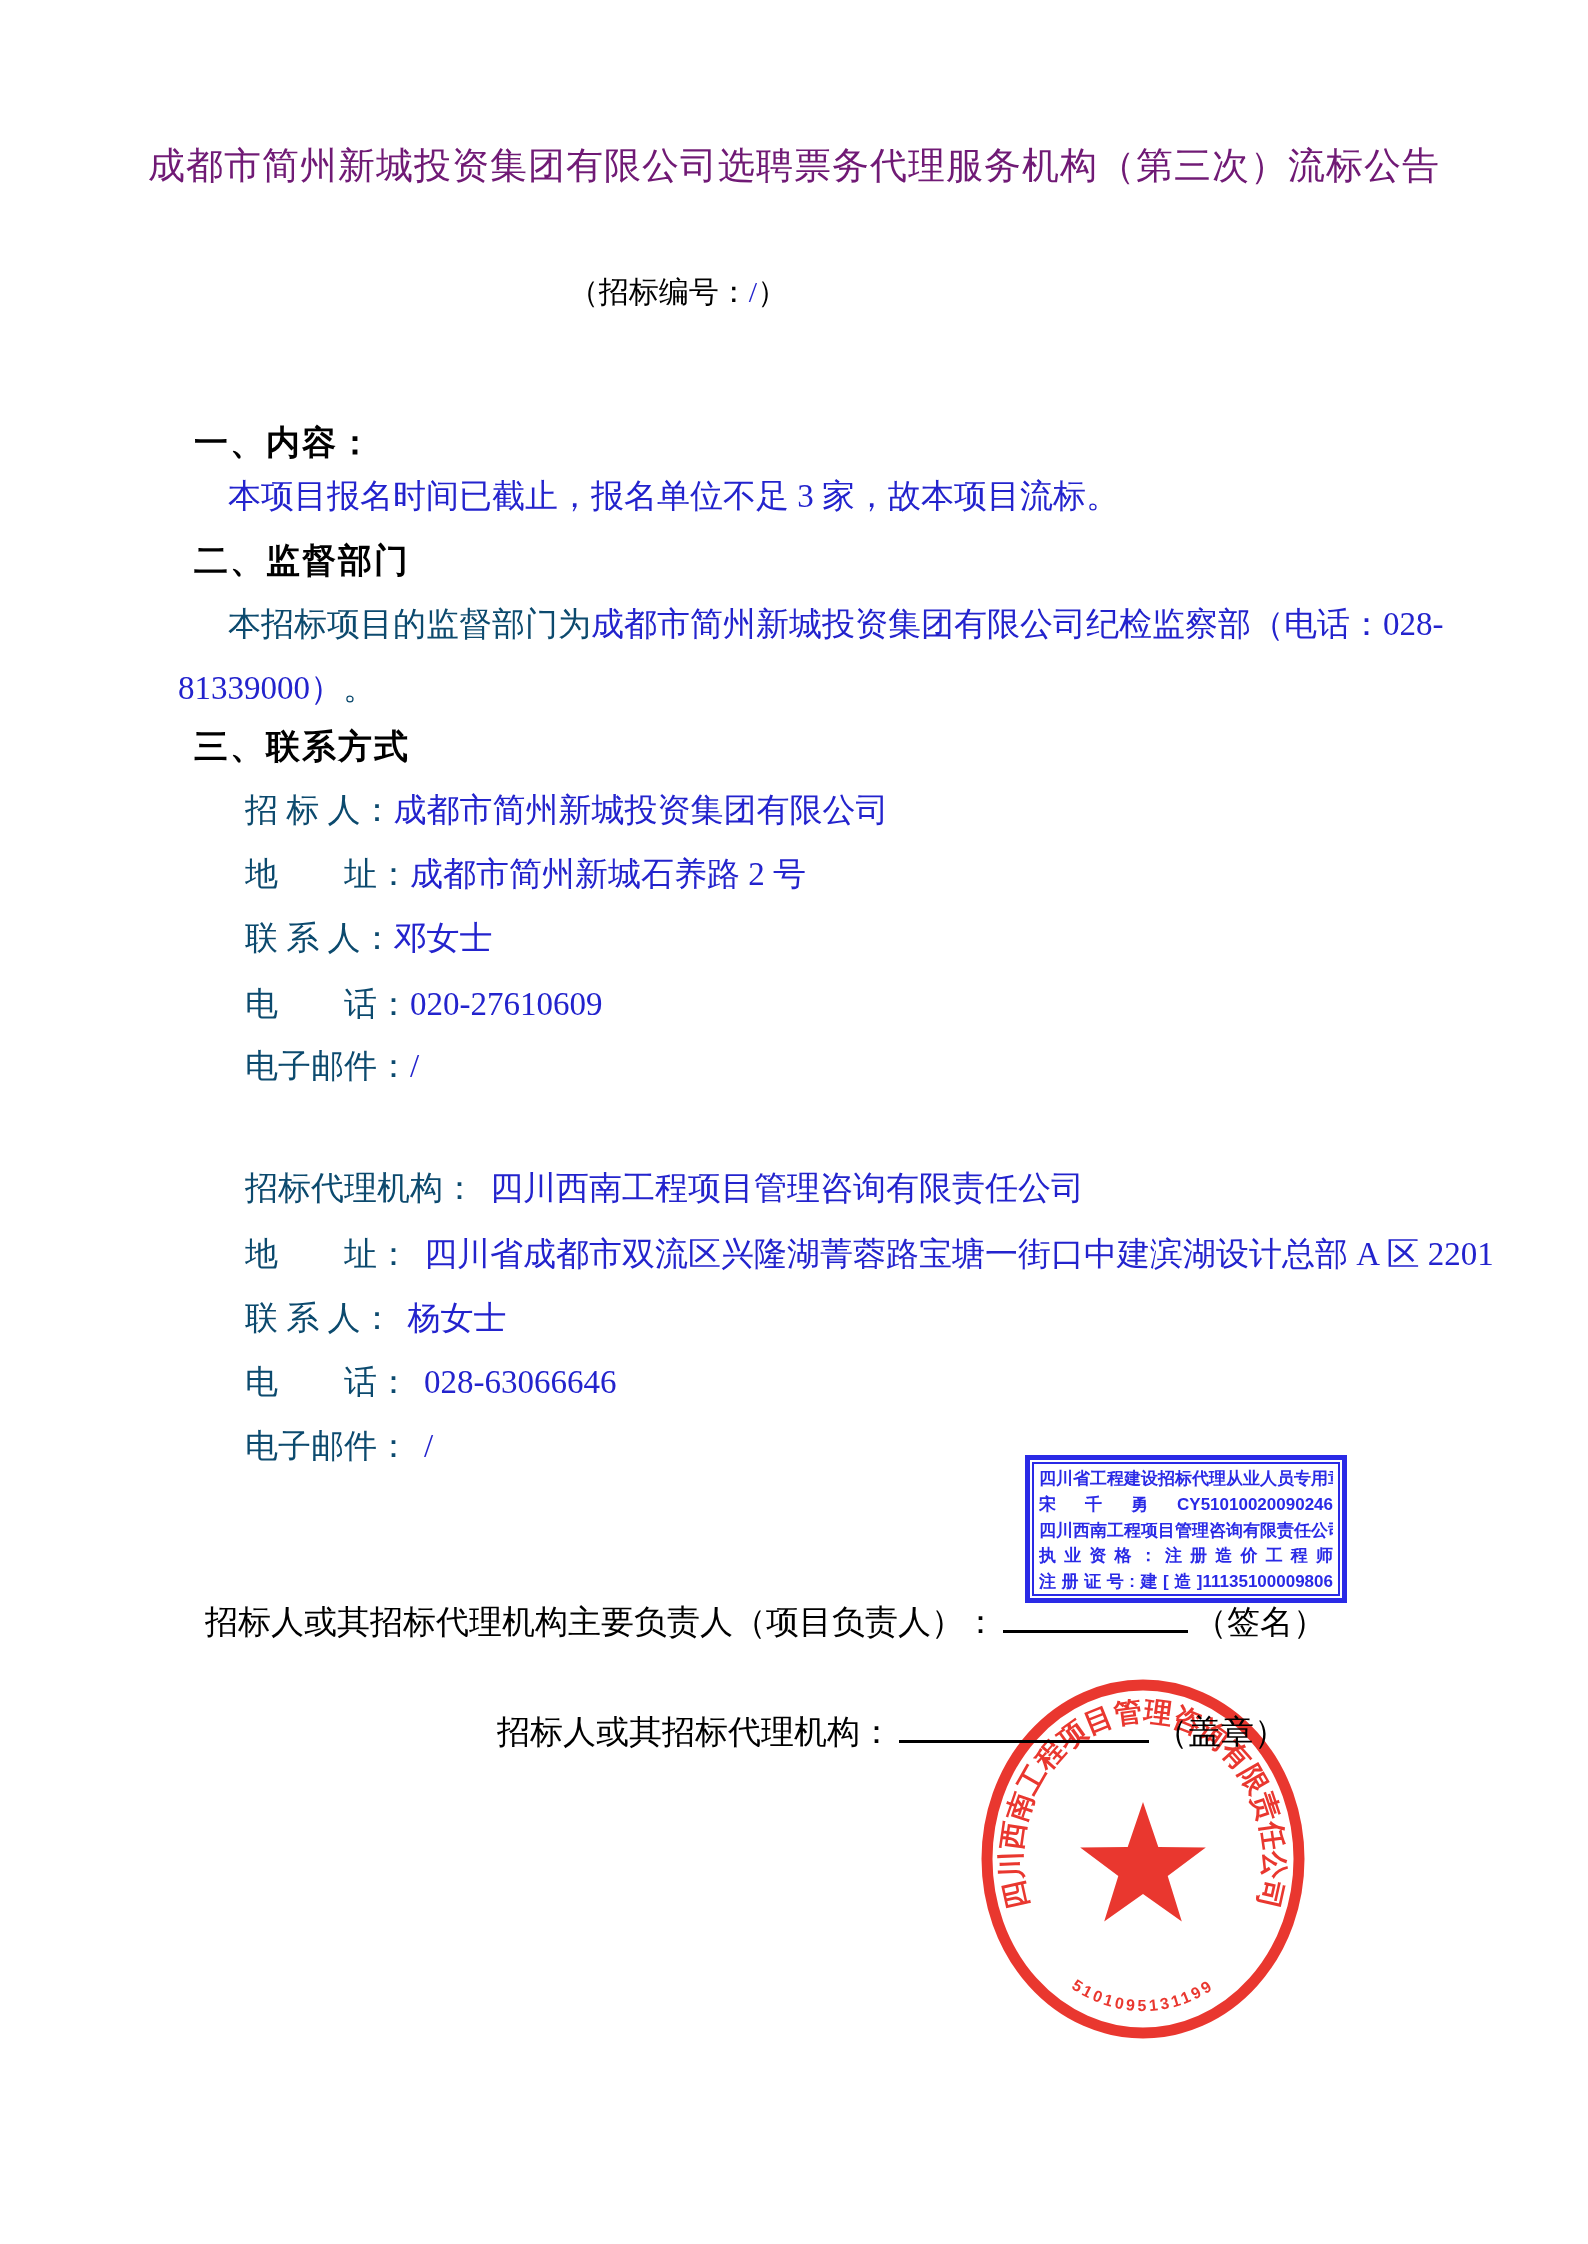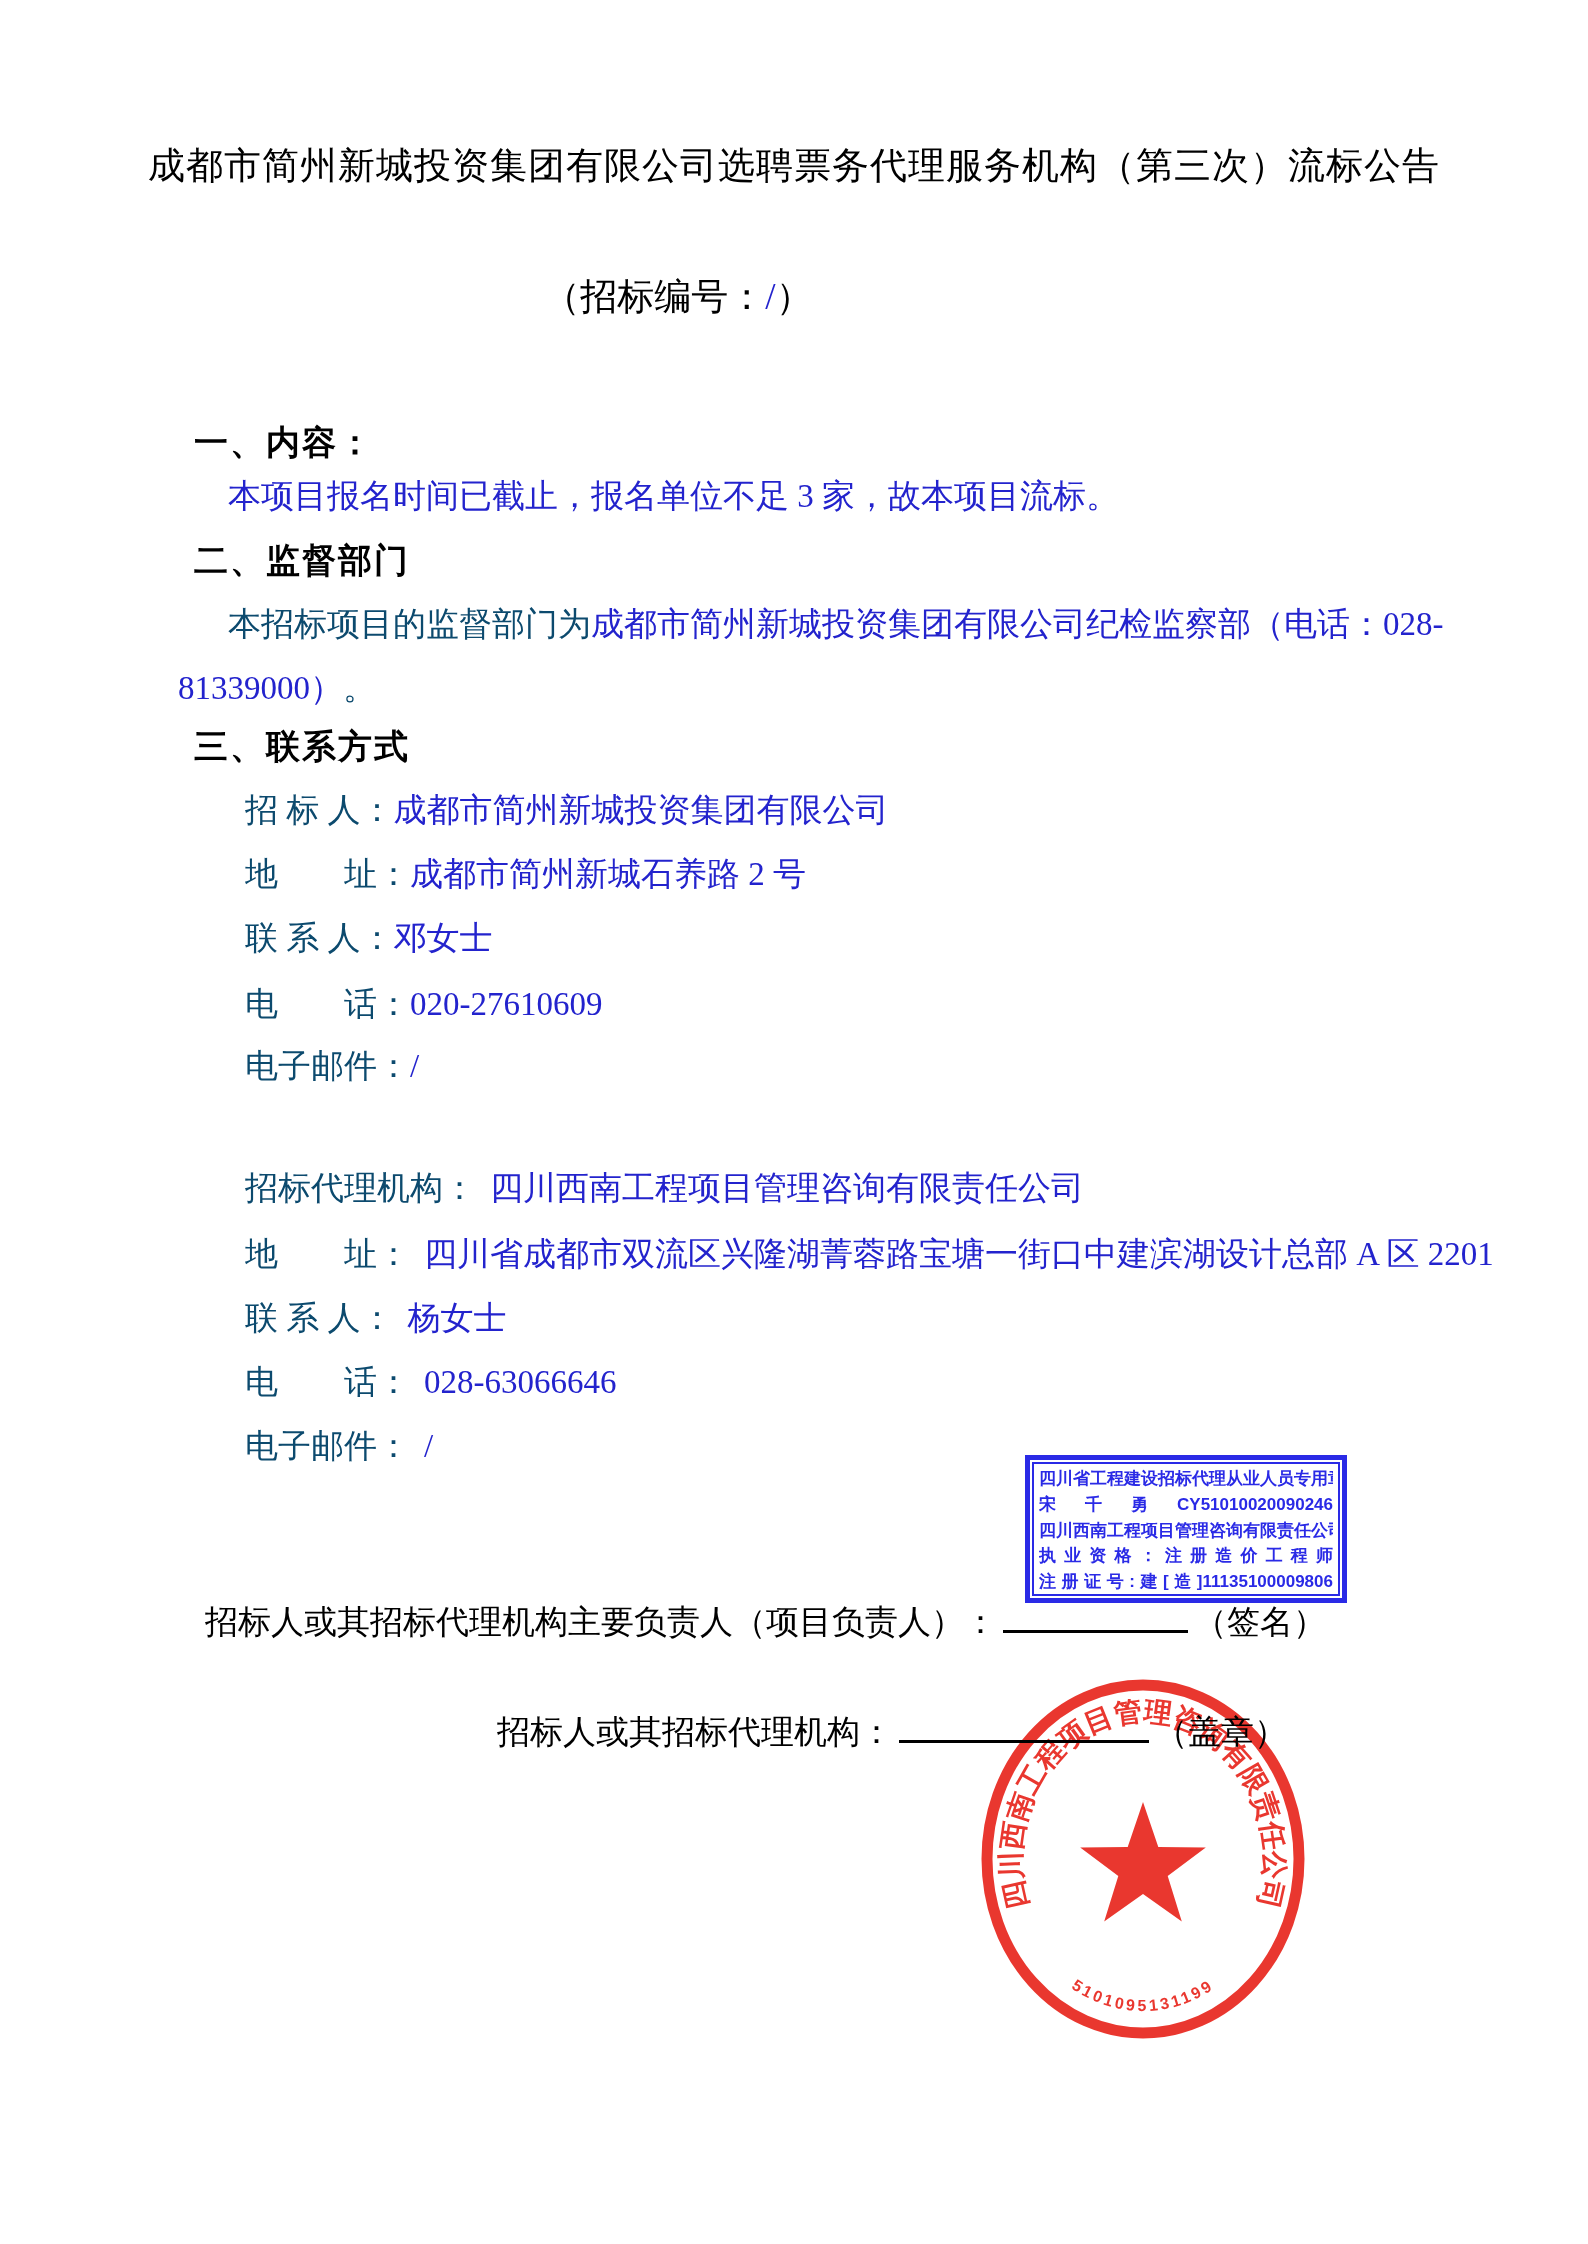--- a/index.html
+++ b/index.html
@@ -10,25 +10,25 @@
     background:#ffffff;
     font-family:"Liberation Serif","DejaVu Serif",serif;
     color:#000;
     overflow:hidden;
   }
   .abs{position:absolute;white-space:nowrap;}
   .title{
     left:0;top:141px;width:1588px;
     text-align:center;
     font-size:37px;letter-spacing:1px;
-    color:#000000;
+    color:#701a75;
   }
   .subtitle{
     left:0;top:272px;width:1356px;
-    text-align:center;font-size:37px;
+    text-align:center;font-size:30px;
   }
   .blue{color:#2323cd;}
   .black{color:#0c4a6e;font-family:Liberation Serif, serif;}
   .heading{
     left:194px;
     font-family:"Liberation Sans","DejaVu Sans",sans-serif;
     font-weight:bold;font-size:34px;letter-spacing:2px;
   }
   .bodyline{font-size:33px;}
   .contact-row{left:228px;font-size:33px;}

